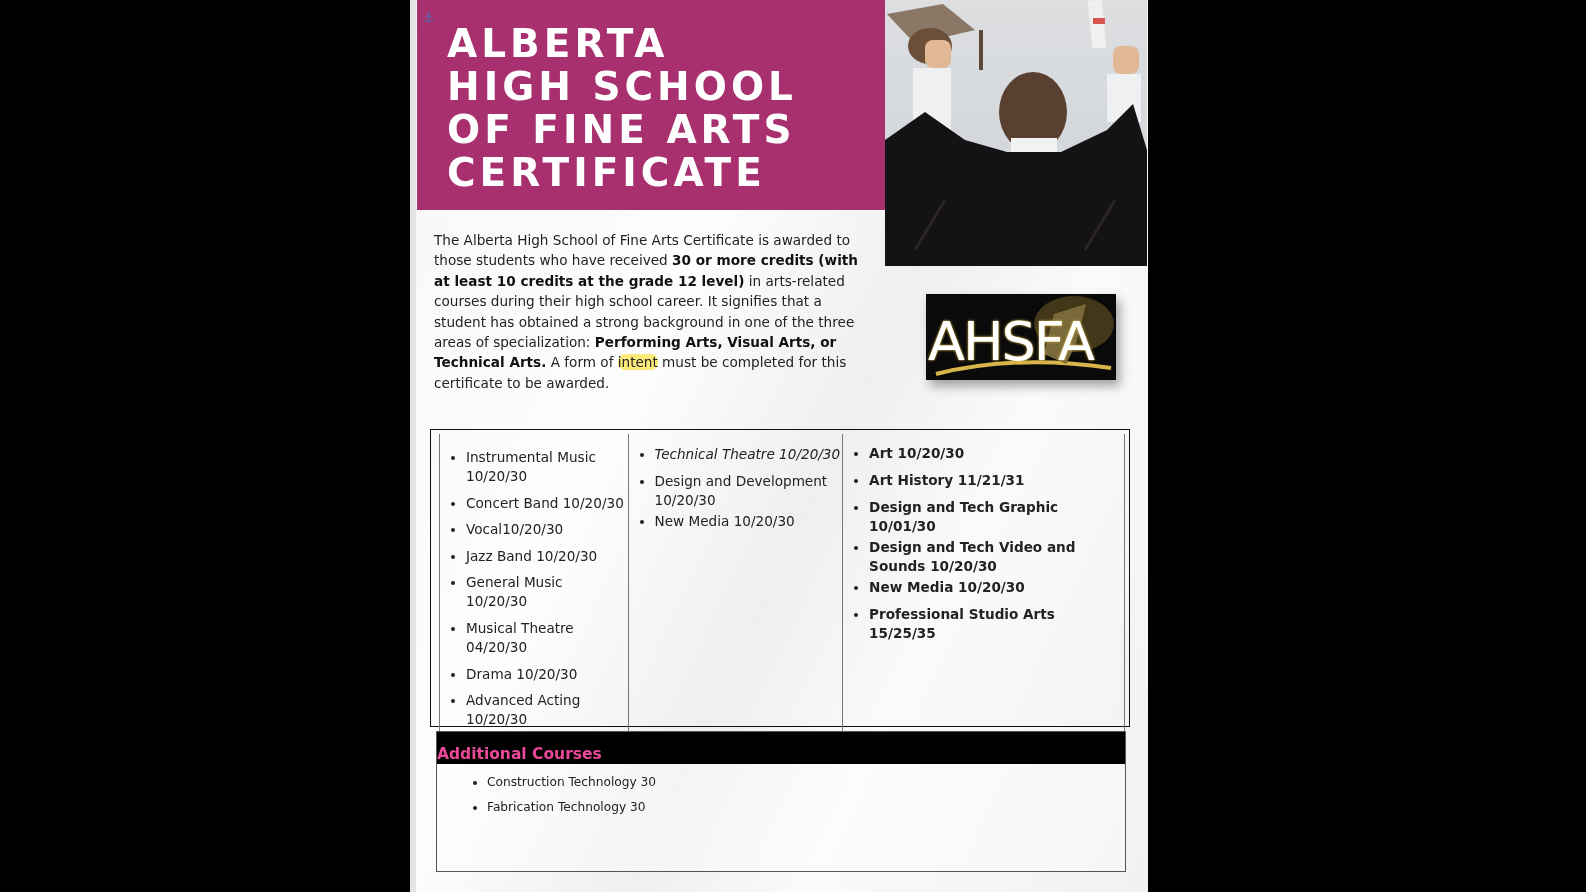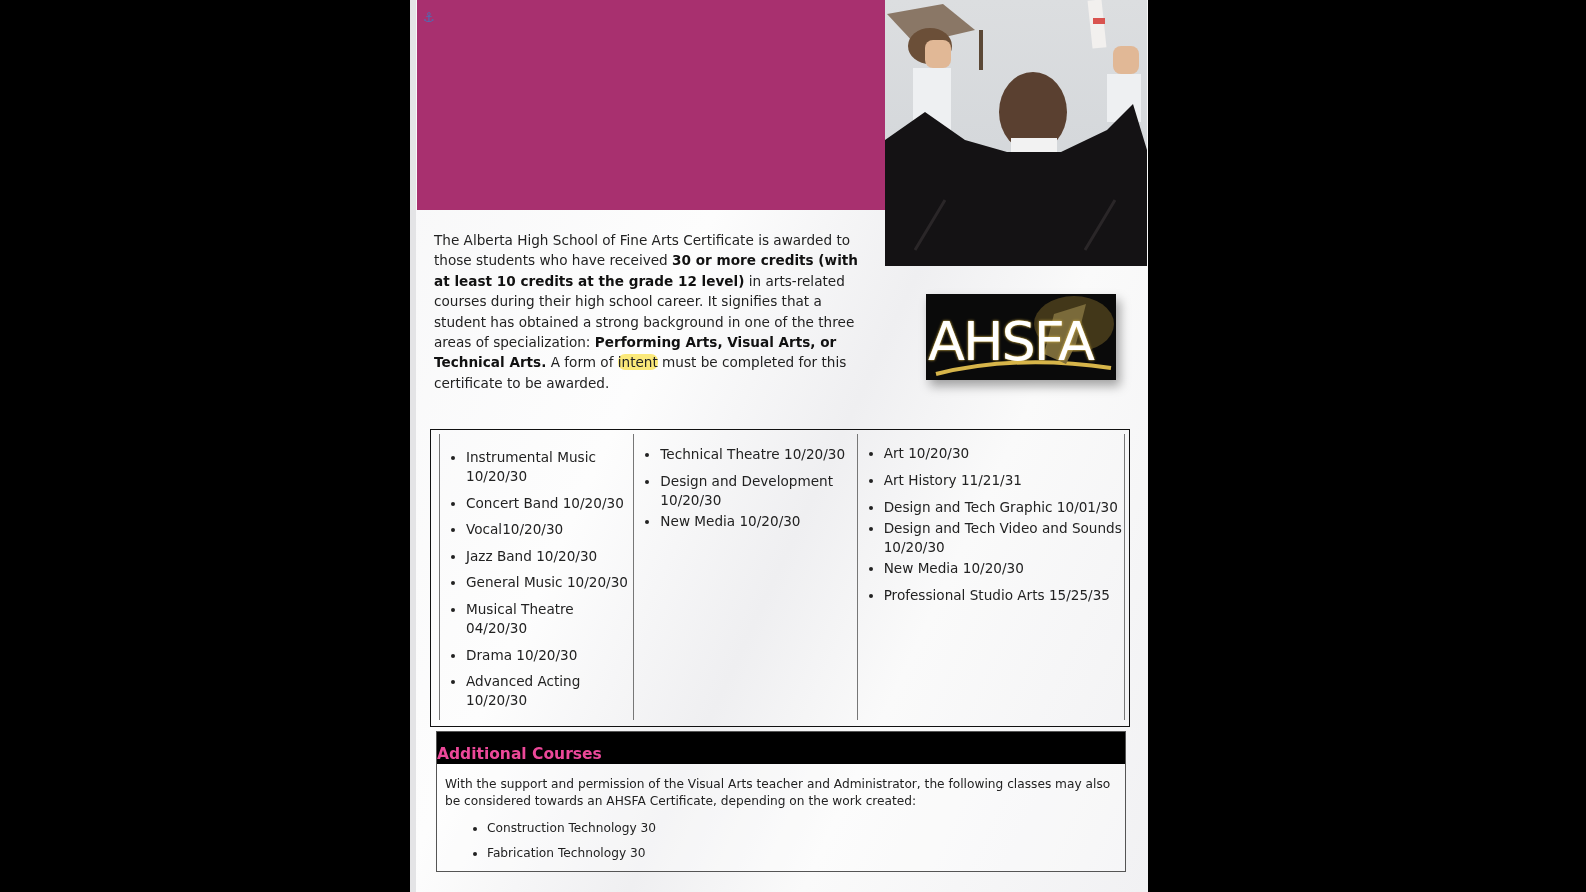--- a/index.html
+++ b/index.html
@@ -54,22 +54,22 @@
     vertical-align: top; border-left: 1.5px solid #777; border-right: 1.5px solid #777; padding: 0;
   }
   .col-list {
     margin: 0; padding: 0 0 0 26px; font-family: "DejaVu Sans", sans-serif; font-size: 13.6px; color: #222;
   }
   .col-list li { margin: 0; }
   .pa li { line-height: 19px; margin-bottom: 7.6px; }
   .pa { padding-top: 14px; }
   .ta { padding-top: 11px; }
   .ta li { line-height: 19px; margin-bottom: 2px; }
-  .ta li.sp { margin-bottom: 8px; }
-  .va { padding-top: 10px; }
+  .ta li.sp { margin-bottom: 8px; font-style: italic; }
+  .va { padding-top: 10px; font-weight: bold; }
   .va li { line-height: 19px; margin-bottom: 2px; }
   .va li.sp { margin-bottom: 8px; }
   .additional {
     position: absolute; left: 26px; top: 731px; width: 688px; height: 139px; border: 1.5px solid #555;
     background: rgba(255,255,255,0.35);
   }
   .additional-head {
     height: 32px; background: #000; color: #ec4899; text-align: left; font-family: "DejaVu Sans", sans-serif;
     font-weight: bold; font-size: 15.5px; line-height: 44px; overflow: hidden;
   }
@@ -82,20 +82,26 @@
   .add-list li { line-height: 17px; margin-bottom: 8px; }
 </style>
 </head>
 <body>
 
 <div class="page">
   <div class="page-edge-left"></div>
 
   <div class="title-banner">
     <span class="anchor-icon">⚓</span>
+    <h1 class="title">
+      <span>ALBERTA</span>
+      <span>HIGH SCHOOL</span>
+      <span>OF FINE ARTS</span>
+      <span>CERTIFICATE</span>
+    </h1>
   </div>
 
   <div class="photo">
     <svg width="262" height="266" viewBox="0 0 262 266">
       <defs>
         <linearGradient id="sky" x1="0" y1="0" x2="0" y2="1">
           <stop offset="0" stop-color="#dcdee0"></stop>
             <stop offset="1" stop-color="#cfd3d7"></stop>
         </linearGradient>
       </defs>
@@ -165,19 +171,18 @@
             <li>Professional Studio Arts 15/25/35</li>
           </ul>
         </td>
       </tr>
     </tbody>
       </table>
   </div>
 
   <div class="additional">
     <div class="additional-head">Additional Courses</div>
-    <p class="additional-text">With the support and permission of the Visual Arts teacher and Administrator, the following classes may also be considered towards an AHSFA Certificate, depending on the work created:</p>
     <ul class="add-list">
       <li>Construction Technology 30</li>
       <li>Fabrication Technology 30</li>
     </ul>
   </div>
 </div>
 
 </body></html>

